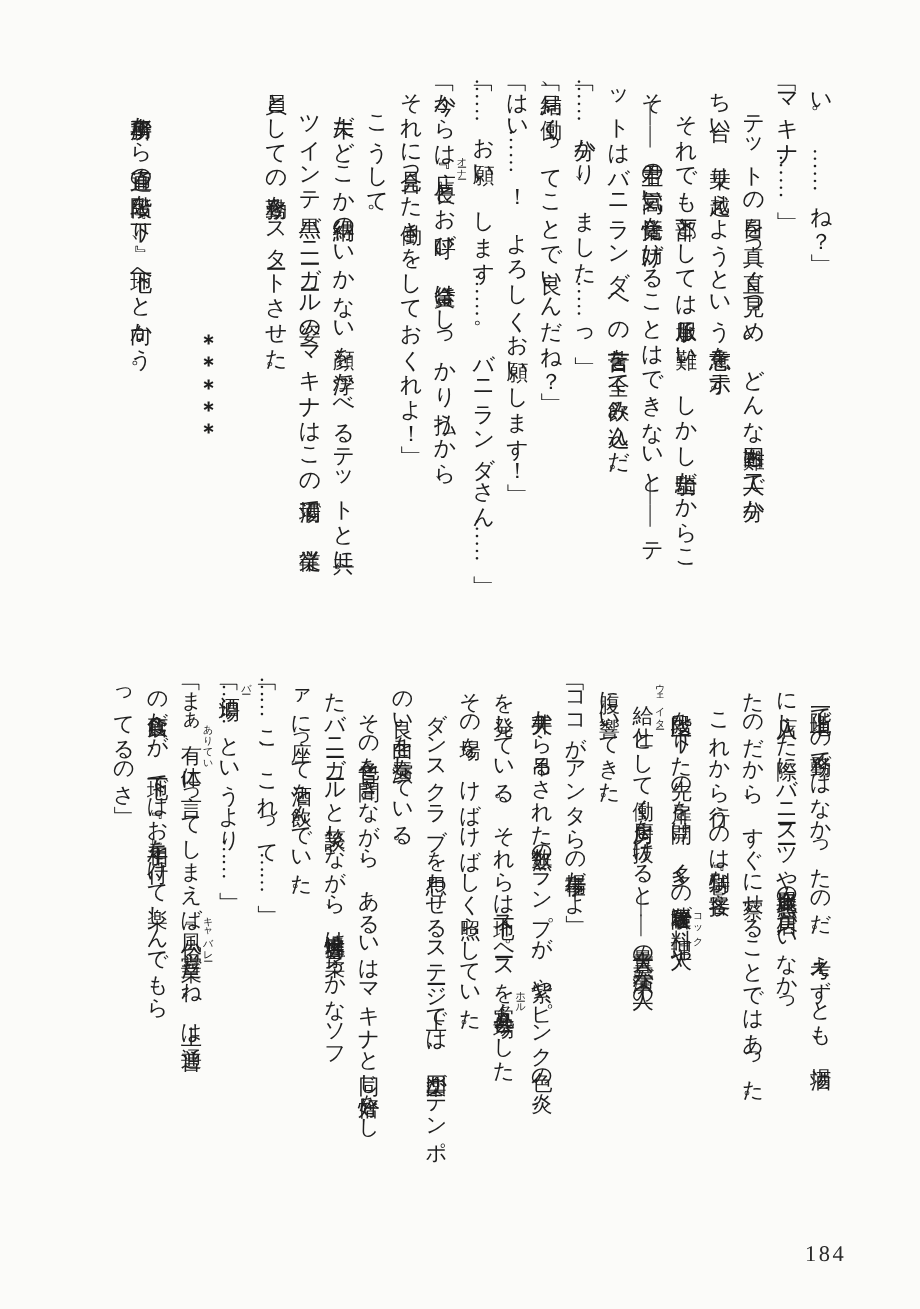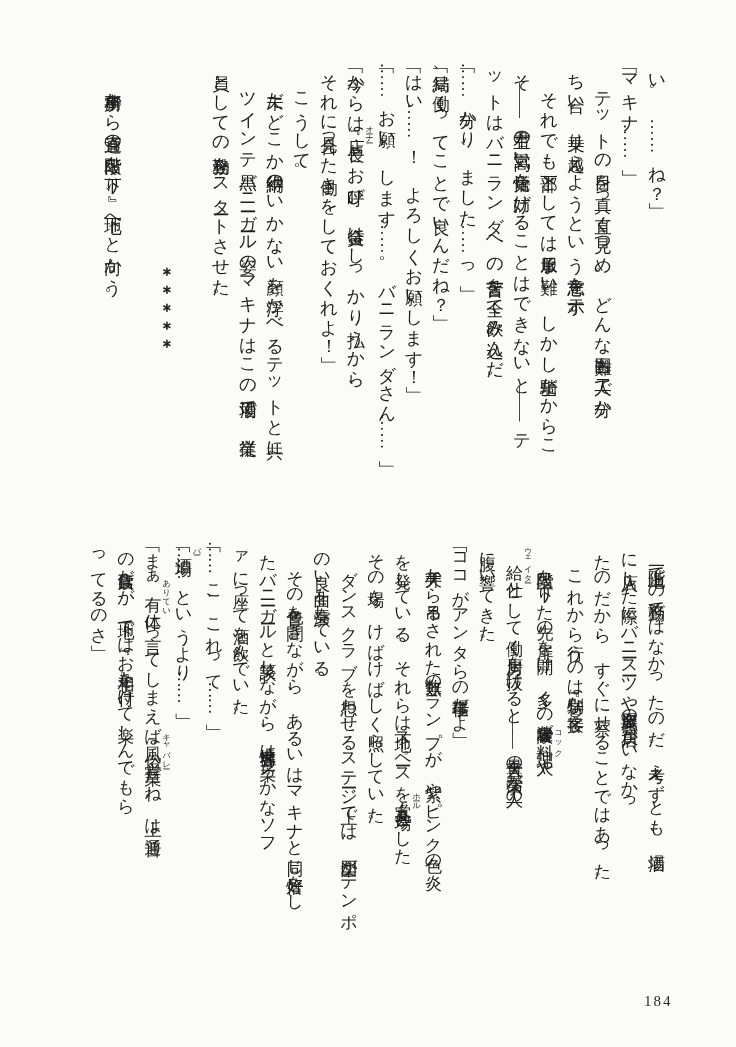--- a/index.html
+++ b/index.html
@@ -65,21 +65,21 @@
   }
   rt {
     font-size: 8px;
     letter-spacing: 0;
     text-orientation: upright;
   }
   .page-number {
     position: absolute;
     left: 644px;
     top: 993px;
-    font-size: 15px;
+    font-size: 18px;
     letter-spacing: 2px;
     color: #2b2b2b;
     font-family: "Liberation Serif", "DejaVu Serif", serif;
   }
 </style>
 </head>
 <body>
 
 <div class="page">
   <div class="band" id="band-top">

